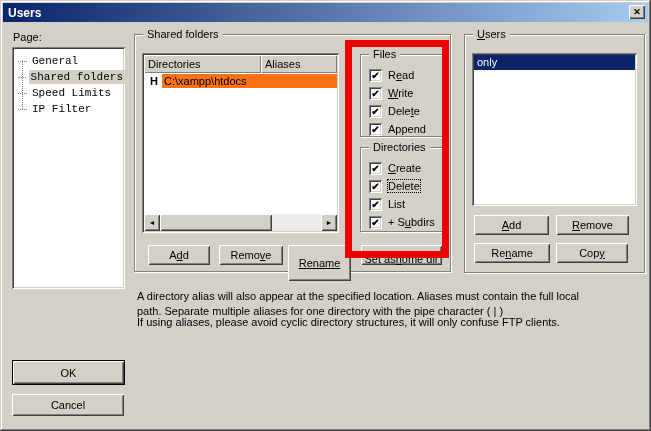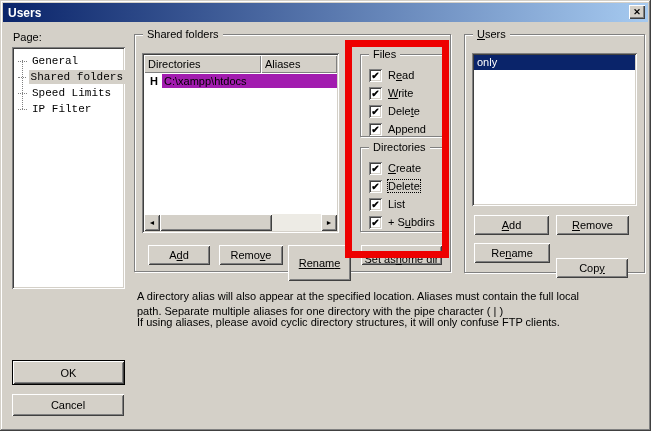--- a/index.html
+++ b/index.html
@@ -73,21 +73,21 @@
     box-shadow: inset 1px 1px 0 #FFFFFF, inset -1px -1px 0 #404040,
                 inset 2px 2px 0 #D4D0C8, inset -2px -2px 0 #808080;
   }
   .sb-track{flex:1;background:#EDEBE5;}
   .annotation{
     border:7px solid #EE0000;z-index:50;pointer-events:none;
   }
   .info-line{white-space:nowrap;line-height:15px;}
   .list-row{display:flex;align-items:center;height:16px;padding-left:2px;}
   .row-marker{font-weight:bold;width:16px;text-align:center;flex:0 0 16px;}
-  .row-highlight{flex:1;background:#a21caf;padding:1px 2px;white-space:nowrap;}
+  .row-highlight{flex:1;background:#f97316;padding:1px 2px;white-space:nowrap;}
   .user-row{height:15px;color:#fff;background:#0A246A;padding:1px 3px;white-space:nowrap;}
 </style>
 </head>
 <body>
 
 <div class="dialog">
 
   <div class="abs titlebar">
     <span>Users</span>
     <span class="close-btn">✕</span>
@@ -186,21 +186,21 @@
 
   <div class="abs groupbox" style="left:464px;top:34px;width:181px;height:239px;">
     <span class="groupbox-label"><span style="text-decoration: underline;">U</span>sers</span>
   </div>
   <div class="abs sunken" style="left:472px;top:53px;width:165px;height:153px;padding:2px;">
     <div class="user-row">only</div>
   </div>
   <div class="abs btn" style="left:474px;top:215px;width:75px;height:20px;"><span style="text-decoration: underline;">A</span>dd</div>
   <div class="abs btn" style="left:556px;top:215px;width:73px;height:20px;"><span style="text-decoration: underline;">R</span>emove</div>
   <div class="abs btn" style="left:474px;top:243px;width:76px;height:20px;">Re<span style="text-decoration: underline;">n</span>ame</div>
-  <div class="abs btn" style="left:556px;top:243px;width:72px;height:20px;margin-top:15px;">Cop<span style="text-decoration: underline;">y</span></div>
+  <div class="abs btn" style="left:556px;top:243px;width:72px;height:20px;">Cop<span style="text-decoration: underline;">y</span></div>
 
   <div class="abs" style="left:137px;top:281px;margin-top:8px;">
     <div class="info-line">A directory alias will also appear at the specified location. Aliases must contain the full local</div>
     <div class="info-line">path. Separate multiple aliases for one directory with the pipe character ( | )</div>
   </div>
   <div class="abs info-line" style="left:137px;top:315px;">If using aliases, please avoid cyclic directory structures, it will only confuse FTP clients.</div>
 
   <div class="abs btn btn-default" style="left:12px;top:360px;width:113px;height:25px;">OK</div>
   <div class="abs btn" style="left:12px;top:394px;width:112px;height:22px;">Cancel</div>
 

